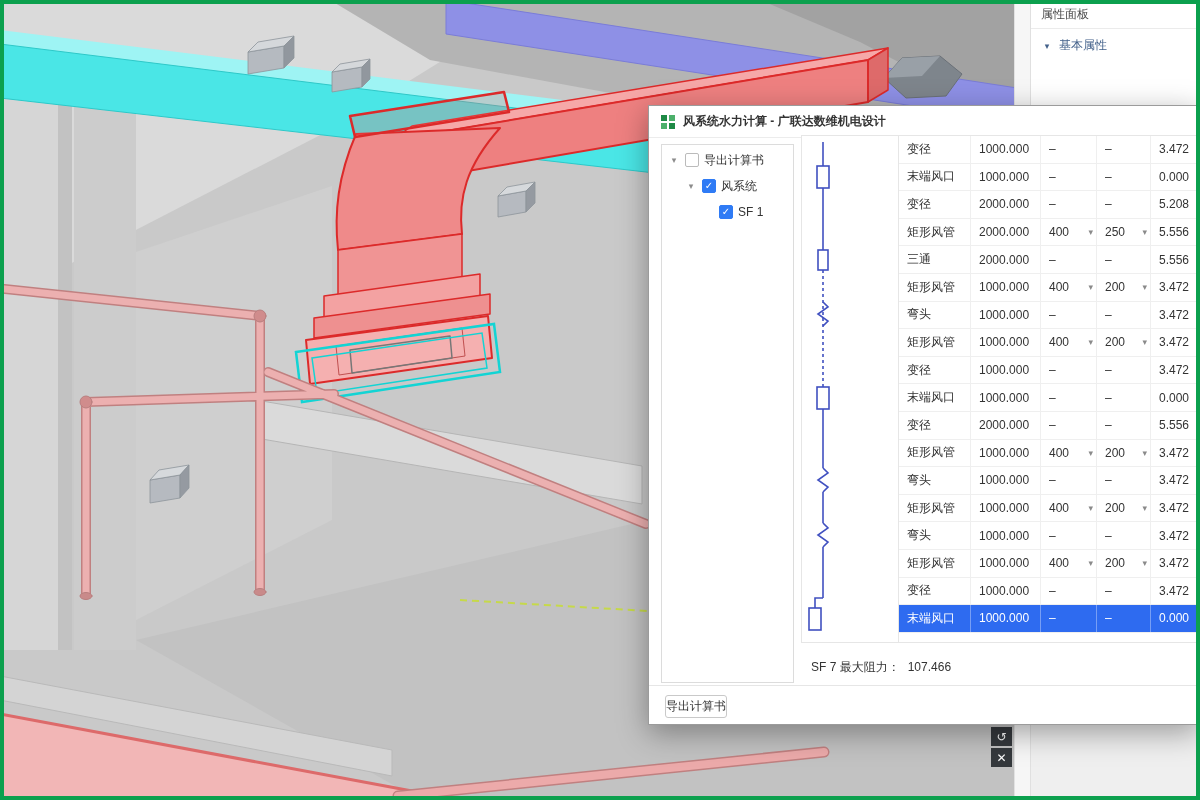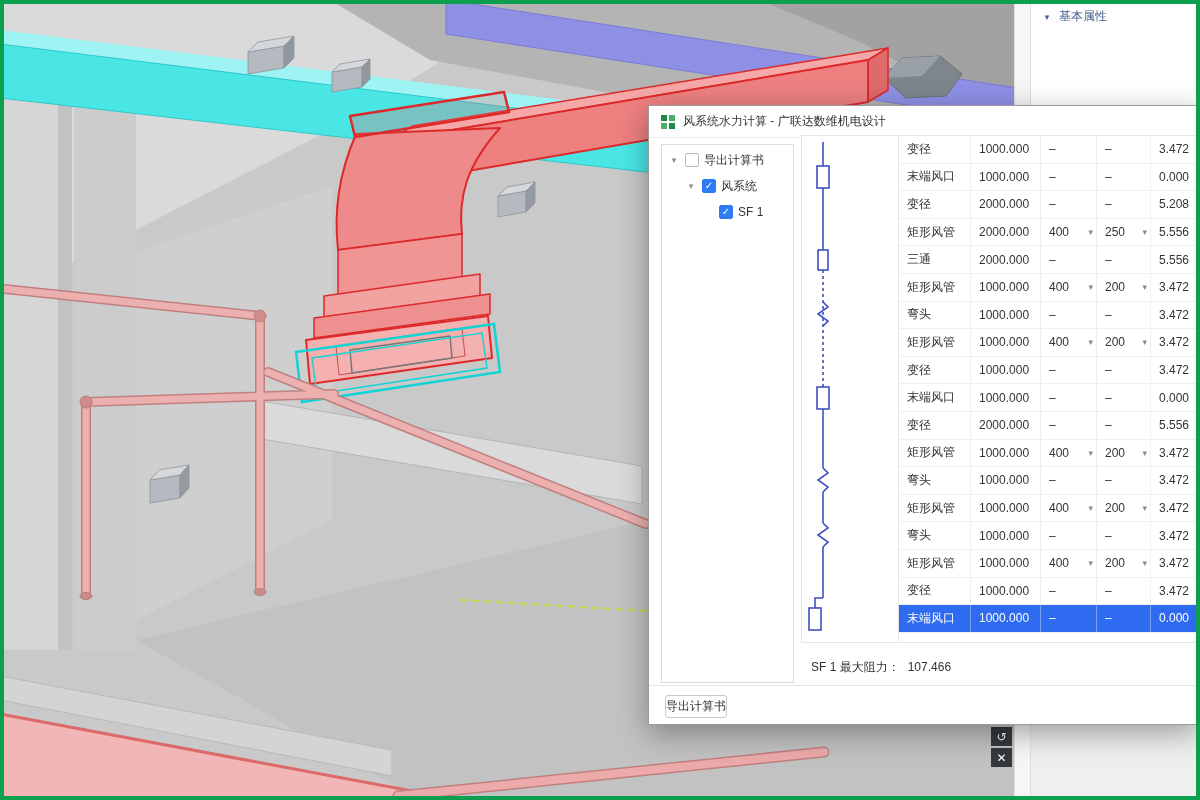--- a/index.html
+++ b/index.html
@@ -27,21 +27,21 @@
   
   .float-btns{position:absolute;left:991px;top:727px;z-index:3;display:flex;flex-direction:column;gap:2px;}
   .fbtn{width:21px;height:19px;background:#35393d;color:#fff;display:flex;align-items:center;
         justify-content:center;font-size:12px;cursor:pointer;}
 
   
   .dlg{position:absolute;left:648px;top:105px;width:552px;height:620px;background:#fff;
        border:1px solid #9b9b9b;box-shadow:0 8px 28px rgba(0,0,0,.35);z-index:5;box-sizing:border-box;}
   .dlg-titlebar{height:31px;border-bottom:1px solid #ececec;display:flex;align-items:center;
                 padding:0 12px;gap:8px;}
-  .dlg-title{font-weight:normal;color:#333;}
+  .dlg-title{font-weight:bold;color:#333;}
 
   .tree-box{position:absolute;left:12px;top:38px;width:133px;height:539px;border:1px solid #dcdcdc;
             box-sizing:border-box;background:#fff;}
   .tree-row{display:flex;align-items:center;height:22px;gap:5px;margin-top:4px;}
   .tr1{padding-left:6px;} .tr2{padding-left:23px;} .tr3{padding-left:40px;}
   .tch{color:#8c8c8c;font-size:9px;width:12px;text-align:center;flex:none;}
   .tsp{width:12px;flex:none;}
   .cb{width:14px;height:14px;border:1px solid #bbb;border-radius:2px;background:#fff;flex:none;
       display:flex;align-items:center;justify-content:center;font-size:10px;line-height:1;box-sizing:border-box;}
   .cb.on{background:#2f7bf5;border-color:#2f7bf5;color:#fff;}
@@ -159,20 +159,21 @@
       <ellipse cx="86" cy="596" rx="6" ry="3.5" fill="#c98a8a" stroke="#b97f7f" stroke-width="1"></ellipse>
       <ellipse cx="260" cy="592" rx="6" ry="3.5" fill="#c98a8a" stroke="#b97f7f" stroke-width="1"></ellipse>
     </g>
 
     <line x1="460" y1="600" x2="648" y2="611" stroke="#c6d94a" stroke-width="2" stroke-dasharray="7,5"></line>
   </svg>
 
   <div class="vstrip"></div>
 
   <div class="props">
+    <div class="props-title">属性面板</div>
     <div class="sect">
       <span class="tch">▾</span>
       <span>基本属性</span>
     </div>
     <div class="props-bottom"></div>
   </div>
 
   <div class="float-btns">
     <div class="fbtn">
       <span>↺</span>
@@ -553,21 +554,21 @@
               <span>–</span>
             </div>
             <div class="tcell col-loss">
               <span>0.000</span>
             </div>
           </div>
         </div>
     </div>
 
     <div class="status-bar">
-      <span>SF 1 最大阻力：</span>
+      <span>SF 7 最大阻力：</span>
       <span>107.466</span>
     </div>
     <div class="footer-sep"></div>
     <button class="export-btn">导出计算书</button>
   </div>
 
   <div class="frame"></div>
 </div>
 
 </body></html>

